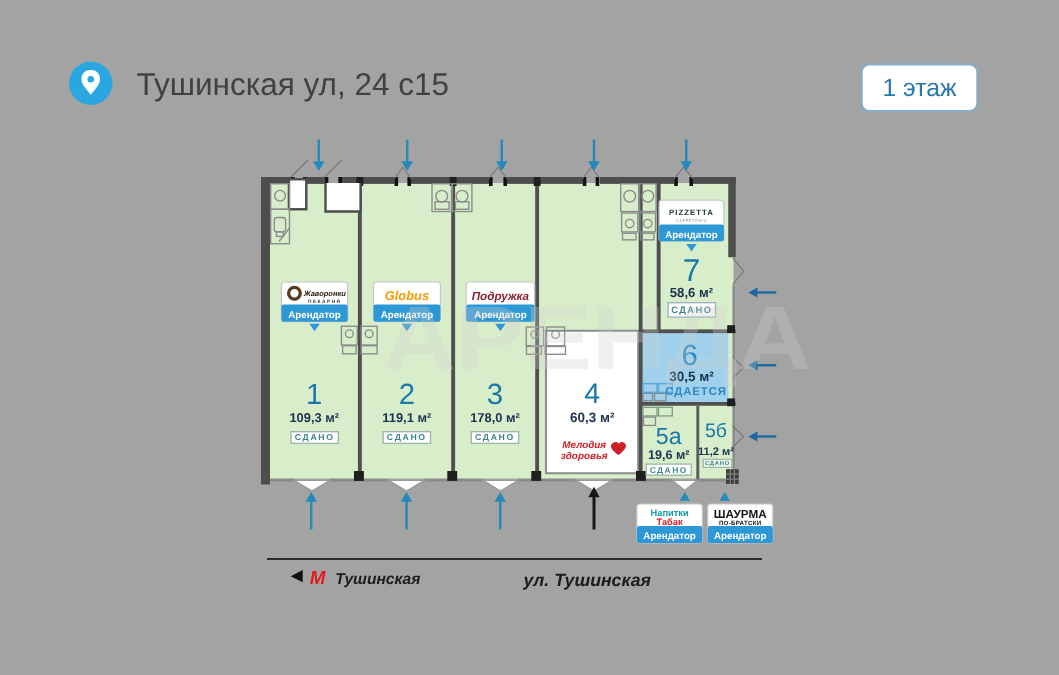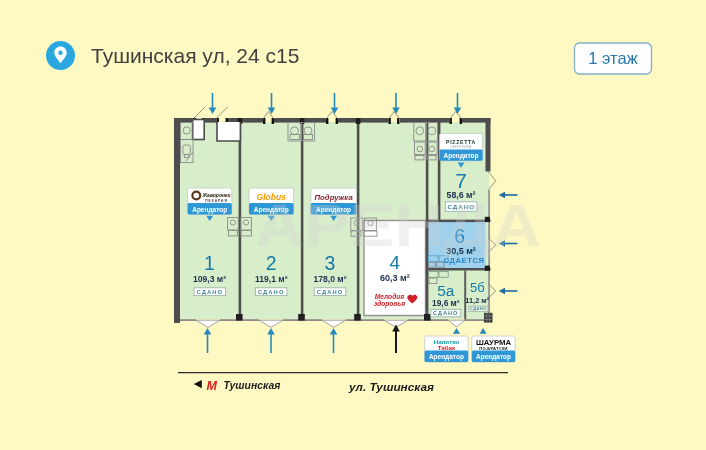--- a/index.html
+++ b/index.html
@@ -1,15 +1,15 @@
 <!DOCTYPE html>
 <html><head><meta charset="utf-8">
 <style>
 html,body{margin:0;padding:0;background:#fff;}
-#page{position:relative;width:706px;height:450px;background:#fef9c3;font-family:"Liberation Sans",sans-serif;overflow:hidden;}
+#page{position:relative;width:706px;height:450px;background:#a3a3a3;font-family:"Liberation Sans",sans-serif;overflow:hidden;}
 svg{position:absolute;left:0;top:0;}
 text{font-family:"Liberation Sans",sans-serif;}
 </style></head>
 <body>
 <div id="page">
 <svg width="706" height="450" viewBox="0 0 706 450">
 
 <circle cx="60.5" cy="55.5" r="14.5" fill="#2ba7e0"></circle>
 <path d="M60.5 46.5c-3.5 0-6.2 2.7-6.2 6.1 0 2.3 1.2 4.3 2.6 6l3.6 4.6 3.6-4.6c1.4-1.7 2.6-3.7 2.6-6 0-3.4-2.7-6.1-6.2-6.1z" fill="#fff"></path>
 <circle cx="60.5" cy="52.8" r="2.2" fill="#2ba7e0"></circle>

